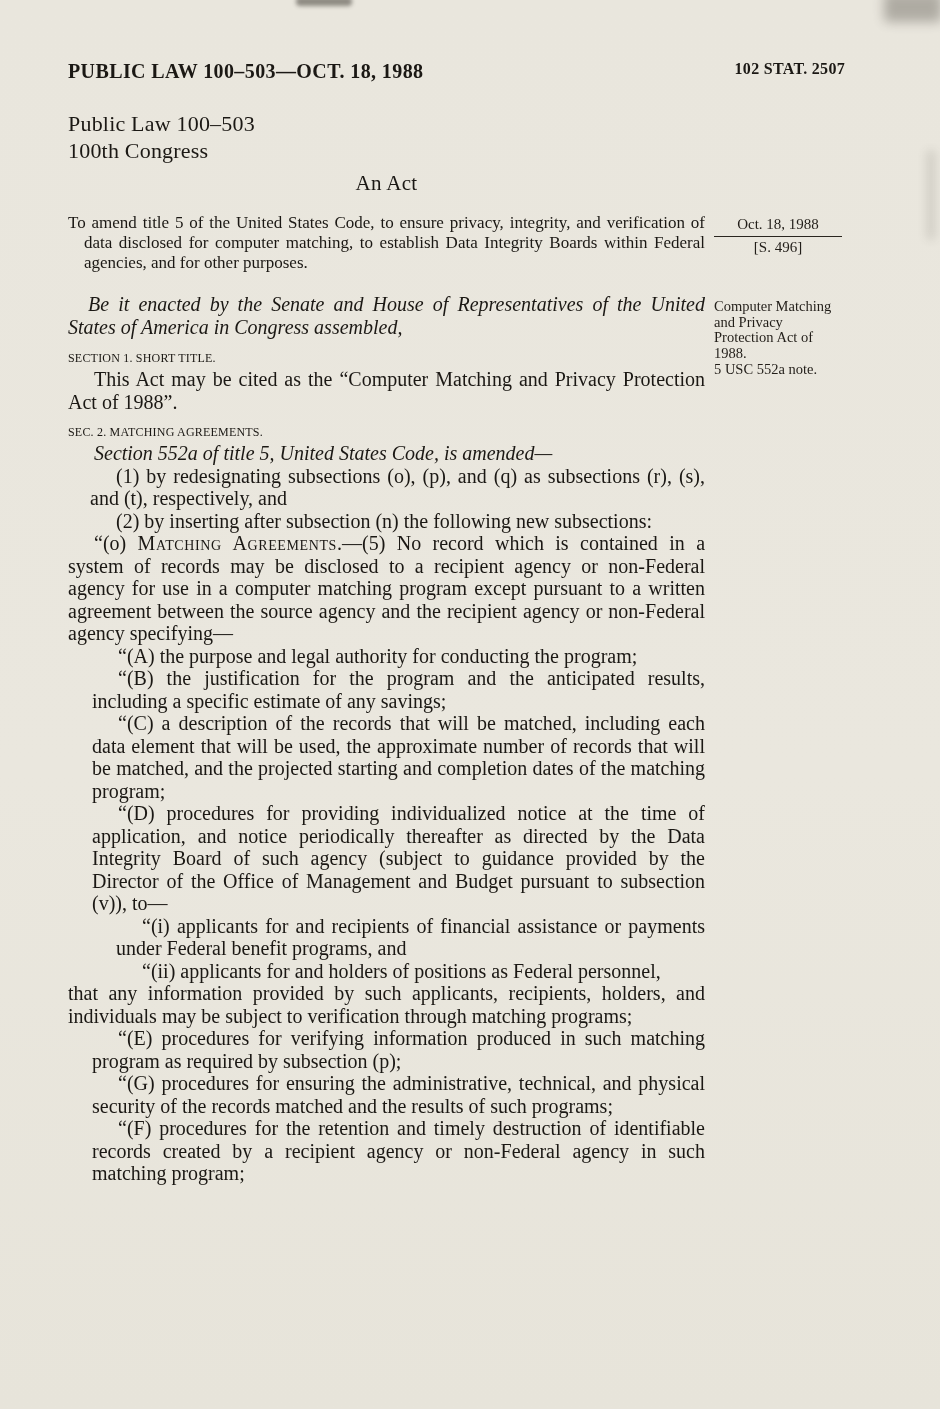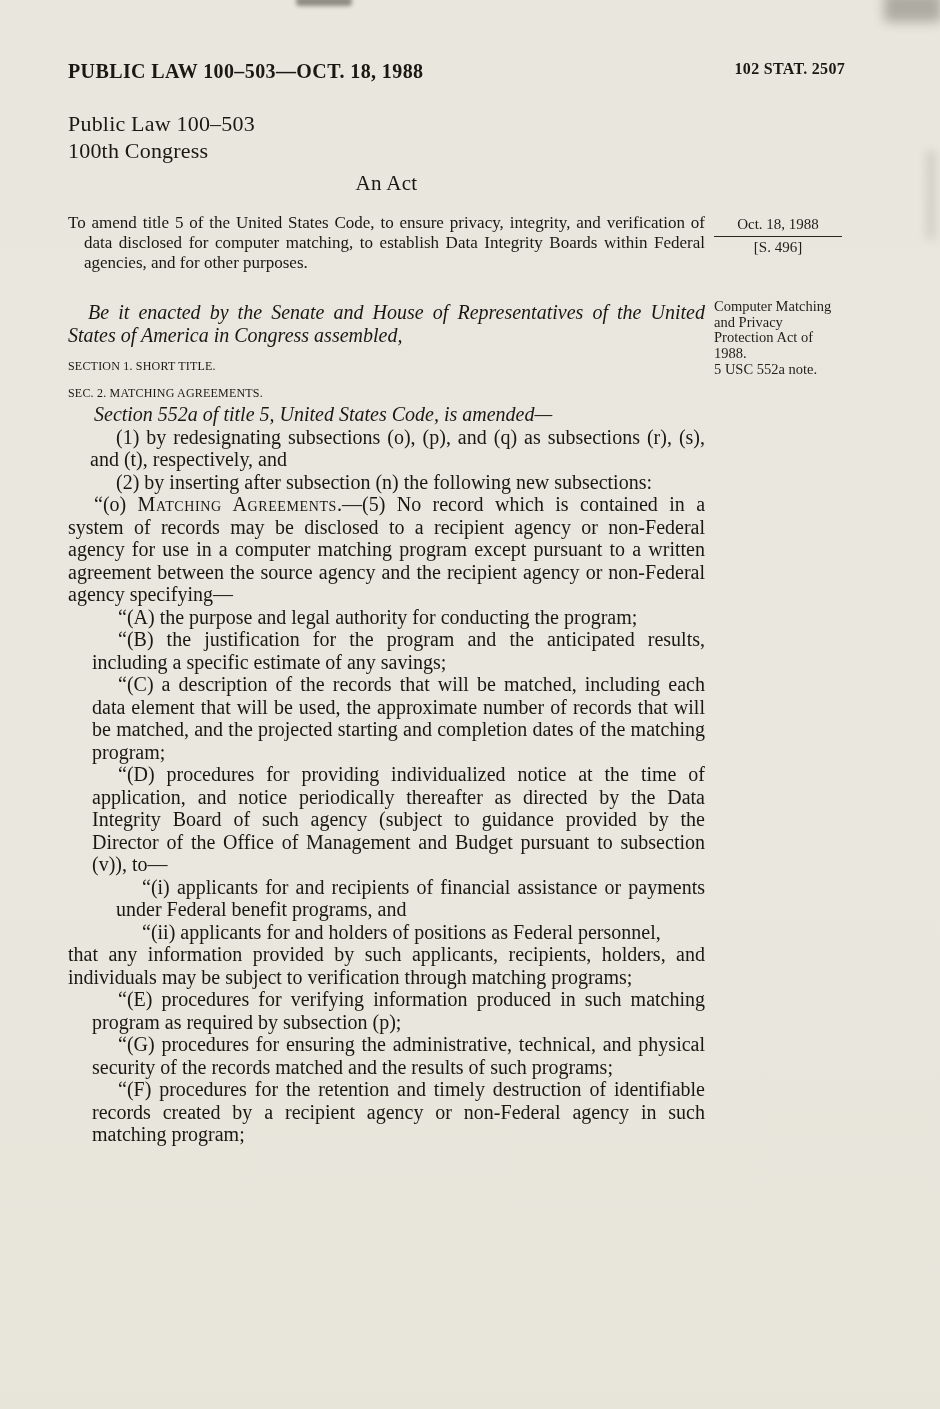--- a/index.html
+++ b/index.html
@@ -36,21 +36,21 @@
   
   .content { position: absolute; top: 110px; left: 68px; width: 637px; hyphens: auto; }
   .law-heading { font-size: 22px; line-height: 27px; letter-spacing: .2px; }
   .act-title { text-align: center; font-size: 21px; margin-top: 7px; letter-spacing: .3px; }
   .purpose {
     font-size: 17px; line-height: 20px; text-align: justify;
     margin: 17px 0 0; padding-left: 16px; text-indent: -16px;
   }
   .enacting {
     font-style: italic; font-size: 20px; line-height: 23px;
-    margin: 28px 0 0; text-indent: 20px; text-align: justify;
+    margin: 20px 0 0; text-indent: 20px; text-align: justify;
   }
   .sec-head { font-size: 12px; font-weight: 400; margin: 12px 0 2px; letter-spacing: .2px; }
   p.body { font-size: 20px; line-height: 22.5px; text-align: justify; margin: 0; }
   .mt4 { margin-top: 4px; font-style: italic; }
   .p-ind   { text-indent: 26px; }
   .p-num   { padding-left: 22px; text-indent: 26px; }
   .p-letter{ padding-left: 24px; text-indent: 26px; }
   .p-roman { padding-left: 48px; text-indent: 26px; }
   .p-cont  { }
   .smallcaps { font-variant: small-caps; letter-spacing: .6px; }
@@ -81,20 +81,21 @@
       <div>100th Congress</div>
     </div>
 
     <div class="act-title">An Act</div>
 
     <p class="purpose">To amend title 5 of the United States Code, to ensure privacy, integrity, and verification of data disclosed for computer matching, to establish Data Integrity Boards within Federal agencies, and for other purposes.</p>
 
     <p class="enacting">Be it enacted by the Senate and House of Representatives of the United States of America in Congress assembled,</p>
 
     <h2 class="sec-head">SECTION 1. SHORT TITLE.</h2>
+    <p class="body p-ind">This Act may be cited as the “Computer Matching and Privacy Protection Act of 1988”.</p>
 
     <h2 class="sec-head">SEC. 2. MATCHING AGREEMENTS.</h2>
 
     <p class="body p-ind mt4">Section 552a of title 5, United States Code, is amended—</p>
     <p class="body p-num">(1) by redesignating subsections (o), (p), and (q) as subsections (r), (s), and (t), respectively, and</p>
     <p class="body p-num">(2) by inserting after subsection (n) the following new subsections:</p>
 
     <p class="body p-ind"><span>“(o) </span><span class="smallcaps">Matching Agreements</span><span>.—(5) No record which is contained in a system of records may be disclosed to a recipient agency or non-Federal agency for use in a computer matching program except pursuant to a written agreement between the source agency and the recipient agency or non-Federal agency specifying—</span></p>
 
     <p class="body p-letter">“(A) the purpose and legal authority for conducting the program;</p>

